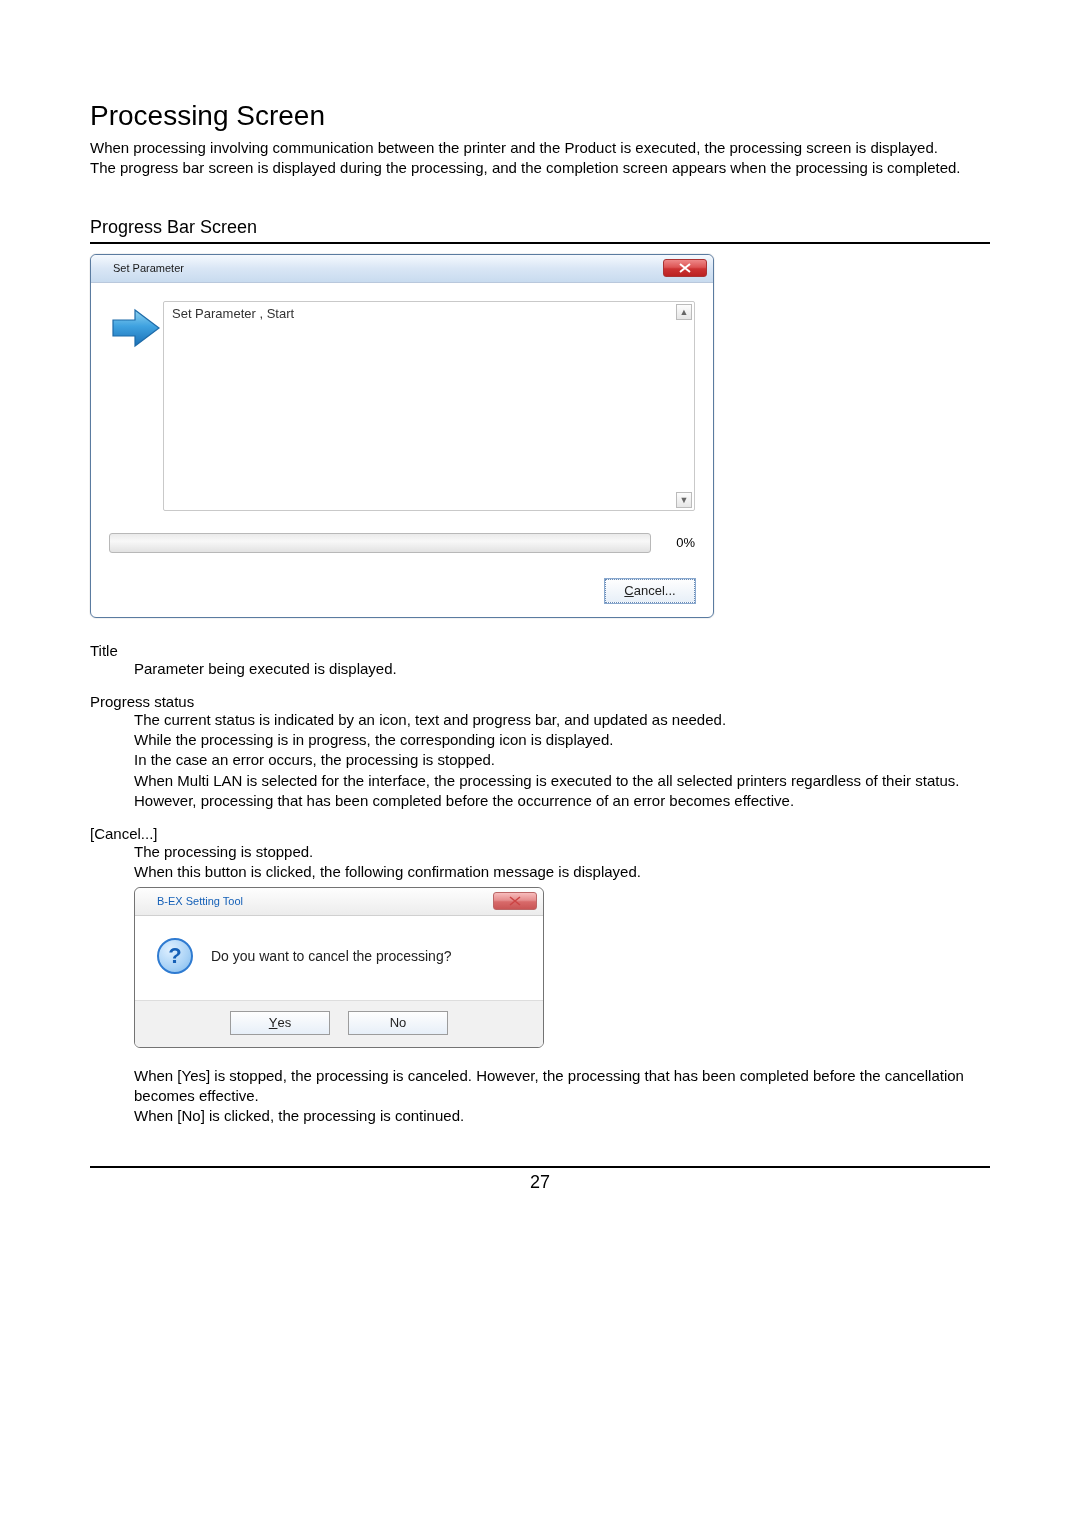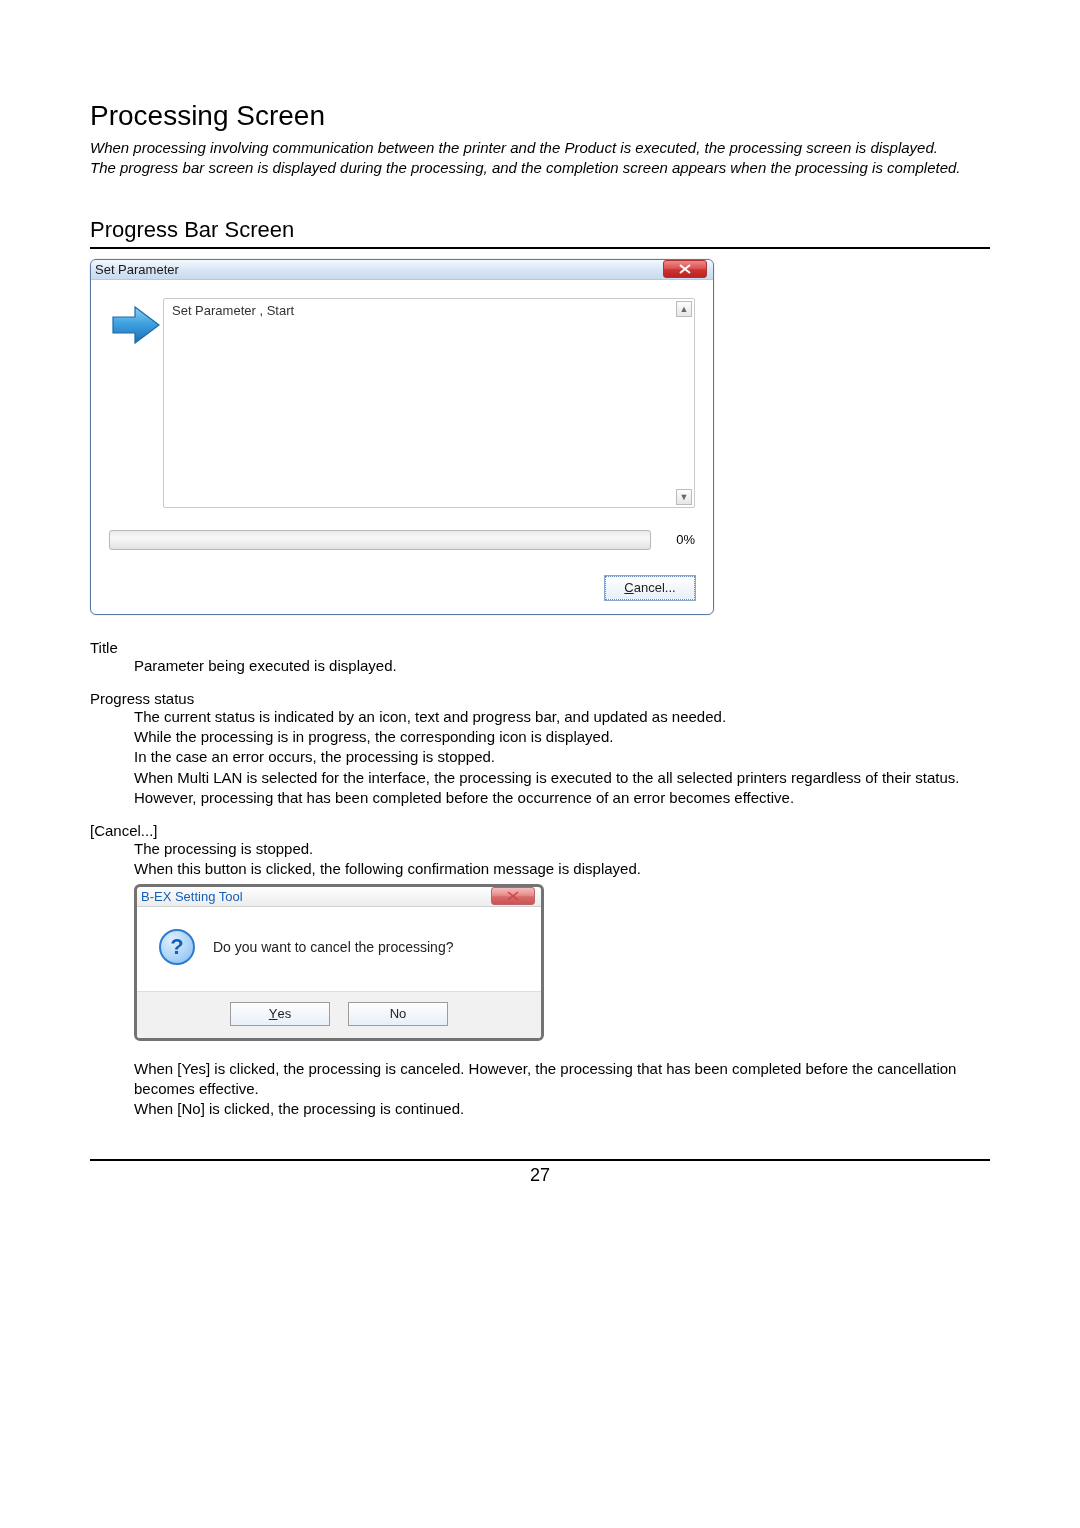--- a/index.html
+++ b/index.html
@@ -12,50 +12,49 @@
     margin: 0 auto;
     padding: 100px 90px 40px 90px;
   }
   h1 {
     font-size: 28px;
     font-weight: normal;
     margin-bottom: 6px;
   }
   .intro p {
     line-height: 1.35;
-    font-style: italic;
   }
   h2 {
-    font-size: 22px;
+    font-size: 18px;
     font-weight: normal;
     margin-top: 38px;
     border-bottom: 2px solid #000;
     padding-bottom: 4px;
     margin-bottom: 10px;
   }
 
   
   .dlg-progress {
     width: 624px;
     border: 1px solid #5a7ba0;
     border-radius: 6px;
     background: #fff;
     box-shadow: 0 0 0 1px rgba(0,0,0,0.05);
     margin-bottom: 24px;
   }
   .dlg-titlebar {
-    height: 20px;
+    height: 28px;
     display: flex;
     align-items: center;
     justify-content: space-between;
-    padding: 0 6px 0 4px;
+    padding: 0 6px 0 22px;
     background: linear-gradient(to bottom, #f5f9fe 0%, #d9e6f5 50%, #c8dbef 100%);
     border-bottom: 1px solid #b9c8dc;
     border-radius: 6px 6px 0 0;
-    font-size: 13px;
+    font-size: 11px;
     color: #1a1a1a;
   }
   .dlg-close {
     width: 44px;
     height: 18px;
     border: 1px solid #a33;
     border-radius: 3px;
     background: linear-gradient(to bottom, #e88 0%, #d55 45%, #c33 55%, #b22 100%);
     color: #fff;
     display: flex;
@@ -137,21 +136,21 @@
 
   
   .term { margin-top: 14px; }
   .term .label { }
   .term .desc { padding-left: 44px; line-height:1.35; }
   .desc p { margin-top:0; }
 
   
   .dlg-confirm {
     width: 410px;
-    border:3px solid #737373;
+    border:1px solid #737373;
     border-radius:6px;
     background:#fff;
     margin-top:4px;
     margin-left:44px;
     overflow:hidden;
   }
   .dlg-confirm .dlg-titlebar {
     background: linear-gradient(to bottom,#fefefe,#ececec);
     color:#1560b7;
     border-bottom:1px solid #d0d0d0;
@@ -292,18 +291,18 @@
   </div>
   <div class="confirm-footer">
     <div class="win-btn">
       <span style="text-decoration:underline;">Y</span>es
     </div>
     <div class="win-btn">No</div>
   </div>
 </div>
 
 <div class="after-confirm">
-  <p>When [Yes] is clicked, the processing is canceled.    However, the processing that has been completed before the cancellation becomes effective.</p>
+  <p>When [Yes] is stopped, the processing is canceled.    However, the processing that has been completed before the cancellation becomes effective.</p>
   <p>When [No] is clicked, the processing is continued.</p>
 </div>
 
 <hr class="footer-rule">
 <div class="page-num">27</div>
 
 </body></html>

